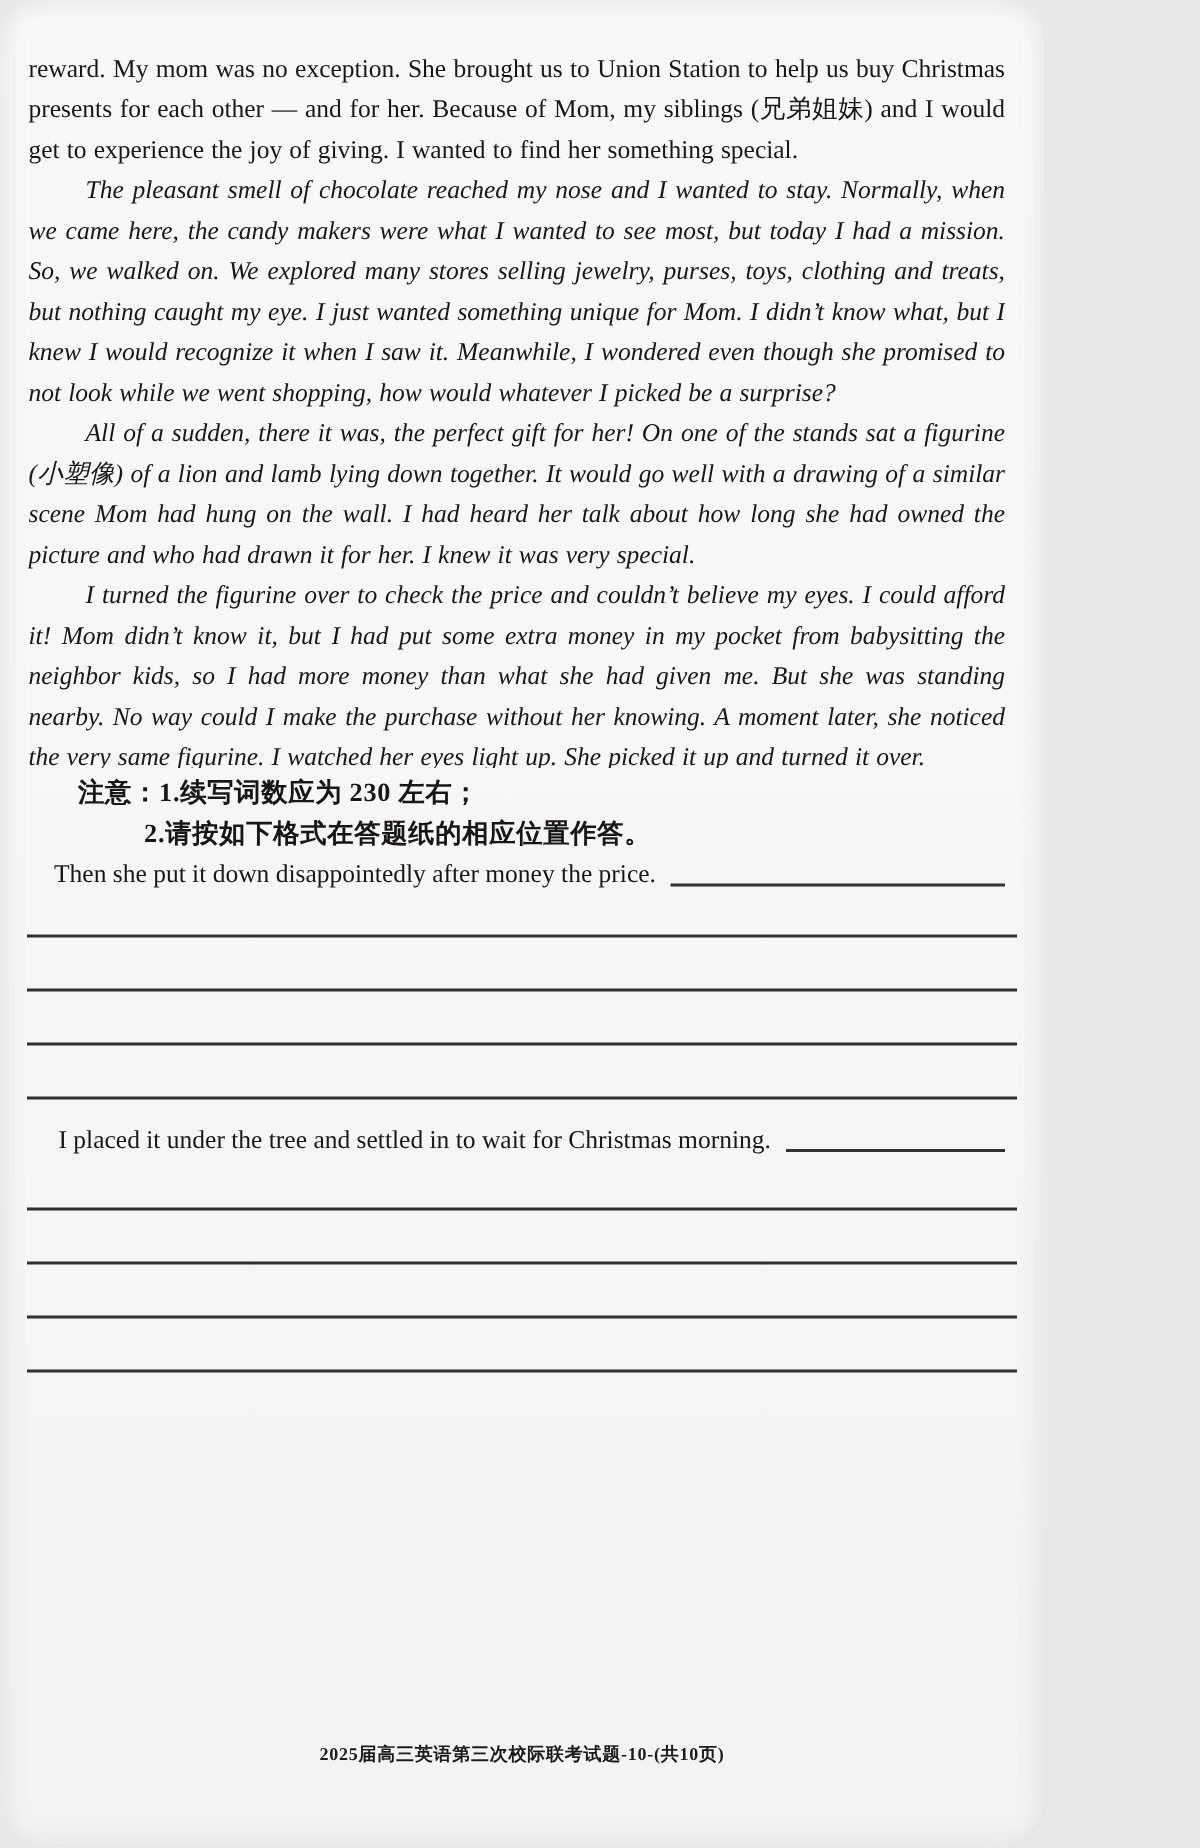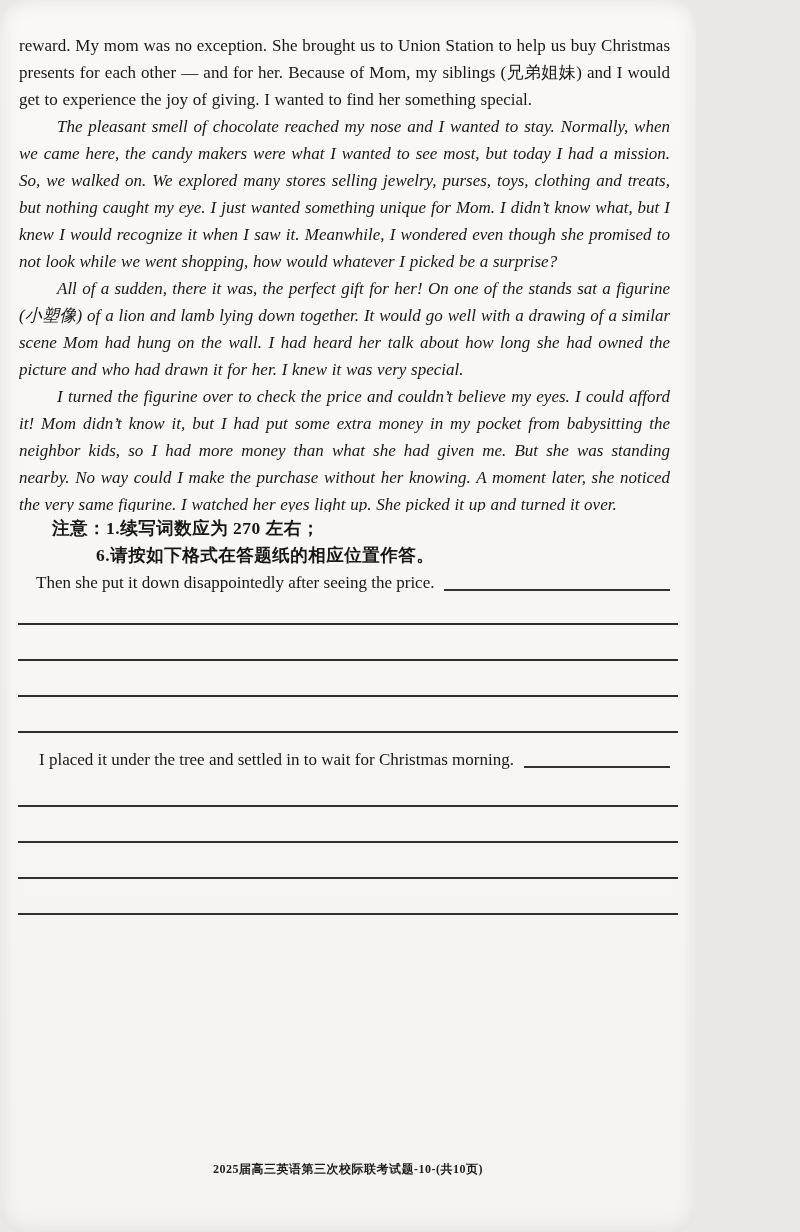--- a/index.html
+++ b/index.html
@@ -84,25 +84,25 @@
 <div class="page">
 
   <div class="passage">
     <p>reward. My mom was no exception. She brought us to Union Station to help us buy Christmas presents for each other — and for her. Because of Mom, my siblings (兄弟姐妹) and I would get to experience the joy of giving. I wanted to find her something special.</p>
     <p class="indent">The pleasant smell of chocolate reached my nose and I wanted to stay. Normally, when we came here, the candy makers were what I wanted to see most, but today I had a mission. So, we walked on. We explored many stores selling jewelry, purses, toys, clothing and treats, but nothing caught my eye. I just wanted something unique for Mom. I didn’t know what, but I knew I would recognize it when I saw it. Meanwhile, I wondered even though she promised to not look while we went shopping, how would whatever I picked be a surprise?</p>
     <p class="indent">All of a sudden, there it was, the perfect gift for her! On one of the stands sat a figurine (小塑像) of a lion and lamb lying down together. It would go well with a drawing of a similar scene Mom had hung on the wall. I had heard her talk about how long she had owned the picture and who had drawn it for her. I knew it was very special.</p>
     <p class="indent">I turned the figurine over to check the price and couldn’t believe my eyes. I could afford it! Mom didn’t know it, but I had put some extra money in my pocket from babysitting the neighbor kids, so I had more money than what she had given me. But she was standing nearby. No way could I make the purchase without her knowing. A moment later, she noticed the very same figurine. I watched her eyes light up. She picked it up and turned it over.</p>
   </div>
 
   <div class="answer-area">
-    <div class="note-line n1">注意：1.续写词数应为 270 左右；</div>
-    <div class="note-line n2">6.请按如下格式在答题纸的相应位置作答。</div>
+    <div class="note-line n1">注意：1.续写词数应为 230 左右；</div>
+    <div class="note-line n2">2.请按如下格式在答题纸的相应位置作答。</div>
 
     <div class="prompt-row p1">
-      <span class="prompt-text">Then she put it down disappointedly after seeing the price.</span>
+      <span class="prompt-text">Then she put it down disappointedly after money the price.</span>
       <span class="prompt-underline"></span>
     </div>
     <div class="ruled-line first-a"></div>
     <div class="ruled-line gap"></div>
     <div class="ruled-line gap"></div>
     <div class="ruled-line gap"></div>
 
     <div class="prompt-row p2">
       <span class="prompt-text">I placed it under the tree and settled in to wait for Christmas morning.</span>
       <span class="prompt-underline"></span>

